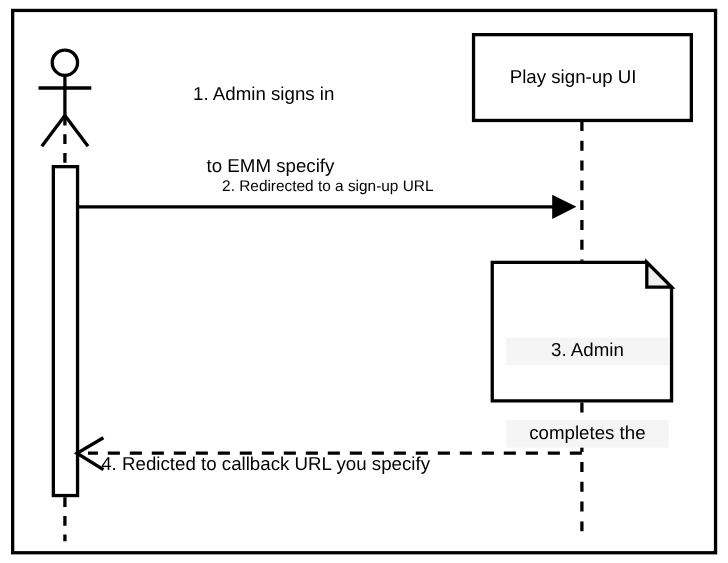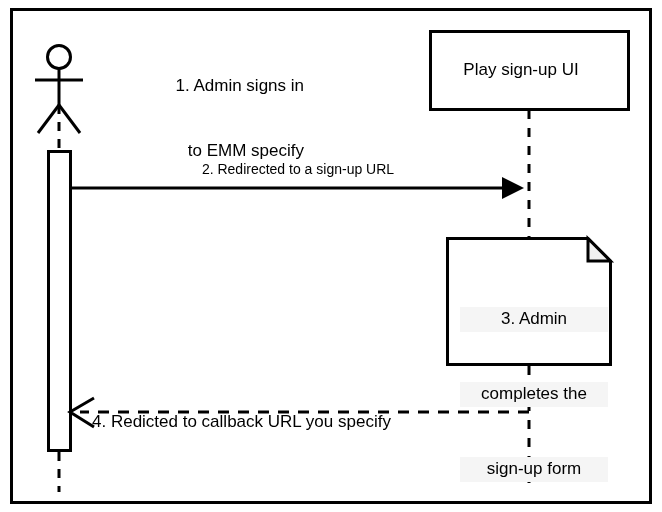--- a/index.html
+++ b/index.html
@@ -155,18 +155,17 @@
     <span class="txtline">to EMM specify</span>
   </div>
 
   <div class="lbl" id="playbox-label">Play sign-up UI</div>
 
   <div class="lbl" id="step2-label">2. Redirected to a sign-up URL</div>
 
   <div class="lbl" id="note-label">
     <span class="noteline">3. Admin</span>
     <span class="noteline">completes the</span>
-    <span class="noteline">sign-up form</span>
   </div>
 
   <div class="lbl" id="step4-label">4. Redicted to callback URL you specify</div>
 
 </div>
 
 </body></html>

